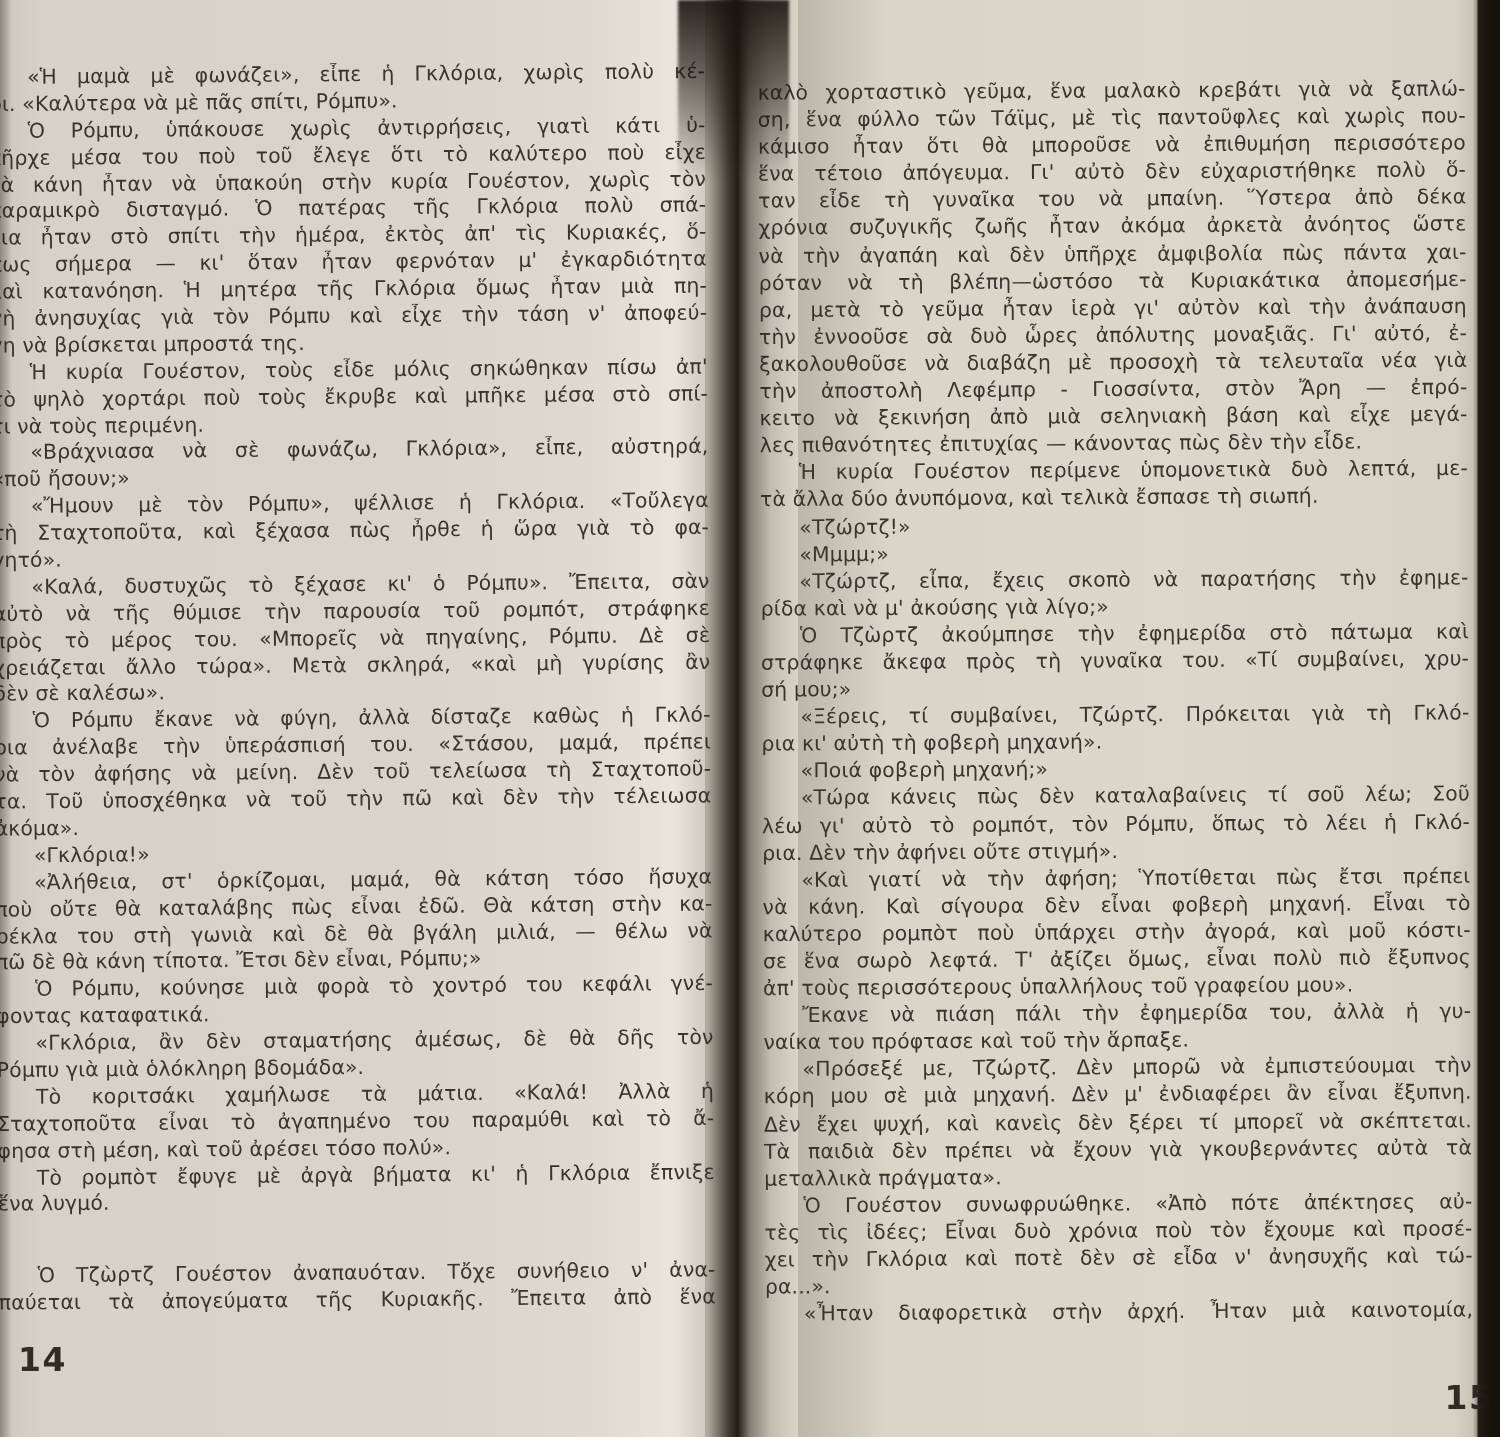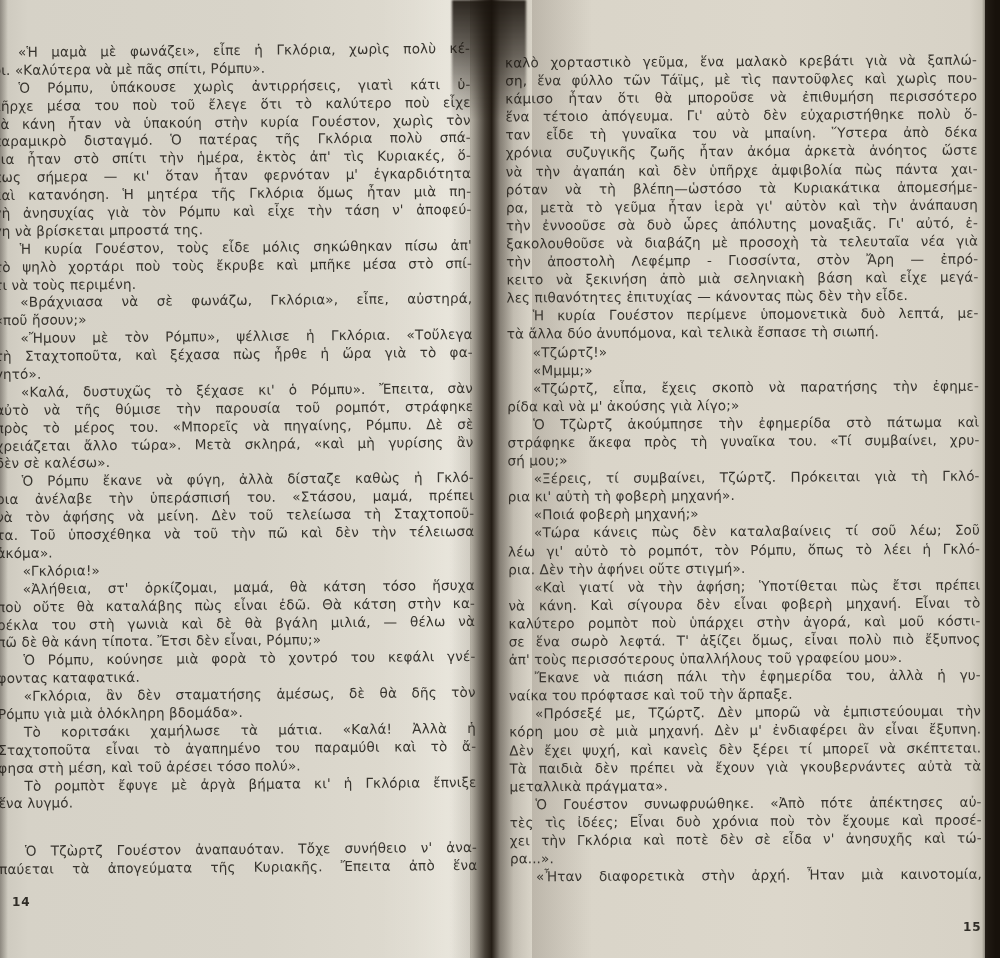--- a/index.html
+++ b/index.html
@@ -53,21 +53,21 @@
   .para{margin:0;}
   .para.gap{margin-top:30px;}
   .line{
     height:17.9px;line-height:17.9px;overflow:hidden;
     letter-spacing:.1px;
   }
   .textcol-right .line{height:18.1px;line-height:18.1px;}
   .line.j{text-align:justify;text-align-last:justify;}
   .line.ind{padding-left:26px;}
   .pagenum{
-    position:absolute;color:#2f2c26;font-size:12px;font-weight:bold;letter-spacing:1px;
+    position:absolute;color:#2f2c26;font-size:22px;font-weight:bold;letter-spacing:1px;
   }
   .pagenum-left{left:12px;top:895px;}
   .pagenum-right{left:950px;top:920px;margin-left:13px;}
   
   .sheen-left{position:absolute;top:0;left:380px;width:90px;height:958px;pointer-events:none;
     background:linear-gradient(90deg,rgba(255,255,250,0),rgba(255,255,250,.25));}
   .sheen-right{position:absolute;top:0;left:532px;width:60px;height:958px;pointer-events:none;
     background:linear-gradient(90deg,rgba(60,48,36,.18),rgba(60,48,36,0));}
 </style>
 </head>

